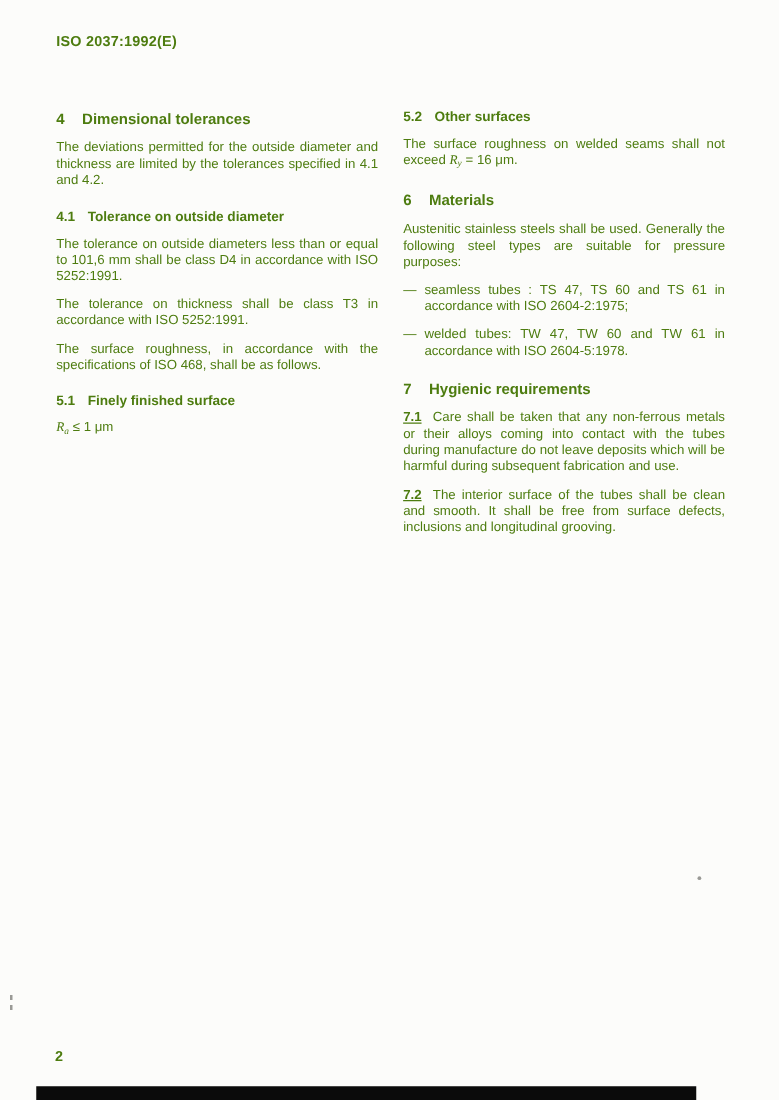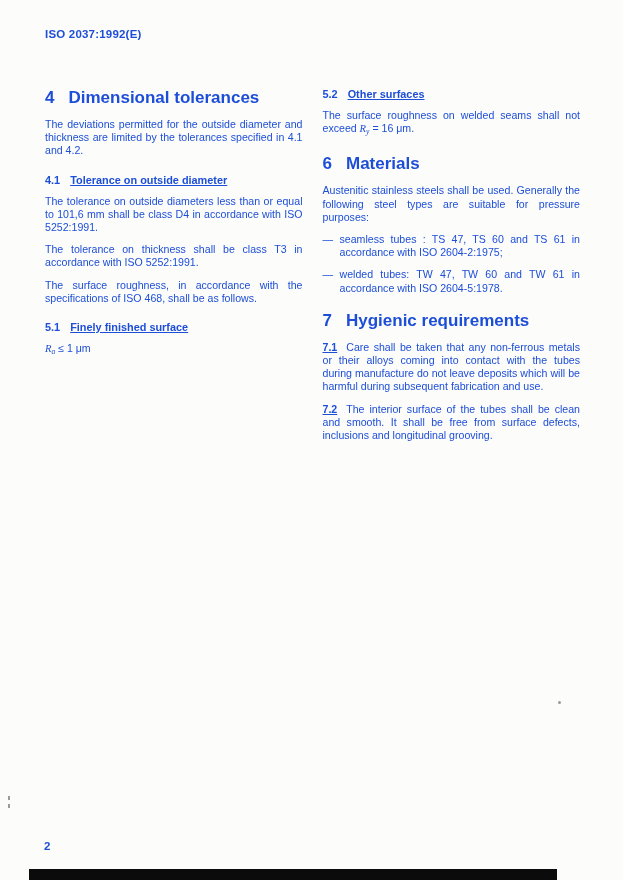--- a/index.html
+++ b/index.html
@@ -2,45 +2,45 @@
 <html><head>
 <meta charset="utf-8">
 <style>
   html,body { margin:0; padding:0; background:#d9d9d9; }
   .page {
     position:relative;
     width:623px; height:880px;
     margin:0 auto;
     background:#fcfcfa;
     font-family:"Liberation Sans", sans-serif;
-    color:#1d4ed8;
+    color:#4d7c0f;
     overflow:hidden;
   }
   .doc-ref {
     position:absolute; top:28px; left:45px;
     font-size:11.5px; font-weight:bold; letter-spacing:0.2px;
   }
   .columns {
     position:absolute; top:88px; left:45px; width:535px;
     display:flex; gap:20px;
   }
   .col { width:258px; }
   .h1 {
-    font-size:17px; font-weight:bold;
+    font-size:12px; font-weight:bold;
     margin:18px 0 10px 0;
   }
   .h1.first { margin-top:0; }
   .h2 {
     font-size:10.9px; font-weight:bold;
     margin:16px 0 9px 0;
   }
   .h2.first { margin-top:0; }
   .hnum { display:inline-block; }
   .h1 .htitle { margin-left:14px; }
-  .h2 .htitle { margin-left:10px;text-decoration:underline; }
+  .h2 .htitle { margin-left:10px; }
   p.body, .li-text, .formula {
     font-size:10.6px; line-height:13.2px;
     margin:0 0 9px 0;
   }
   p.body { text-align:justify; }
   .formula { margin:2px 0 11px 0; }
   .var { font-style:italic; font-family:"Liberation Serif", serif; }
   .var-sub { font-style:italic; font-family:"Liberation Serif", serif;
     font-size:7.5px; vertical-align:-2px; }
   .list-item { display:flex; margin:0 0 9px 0; }

